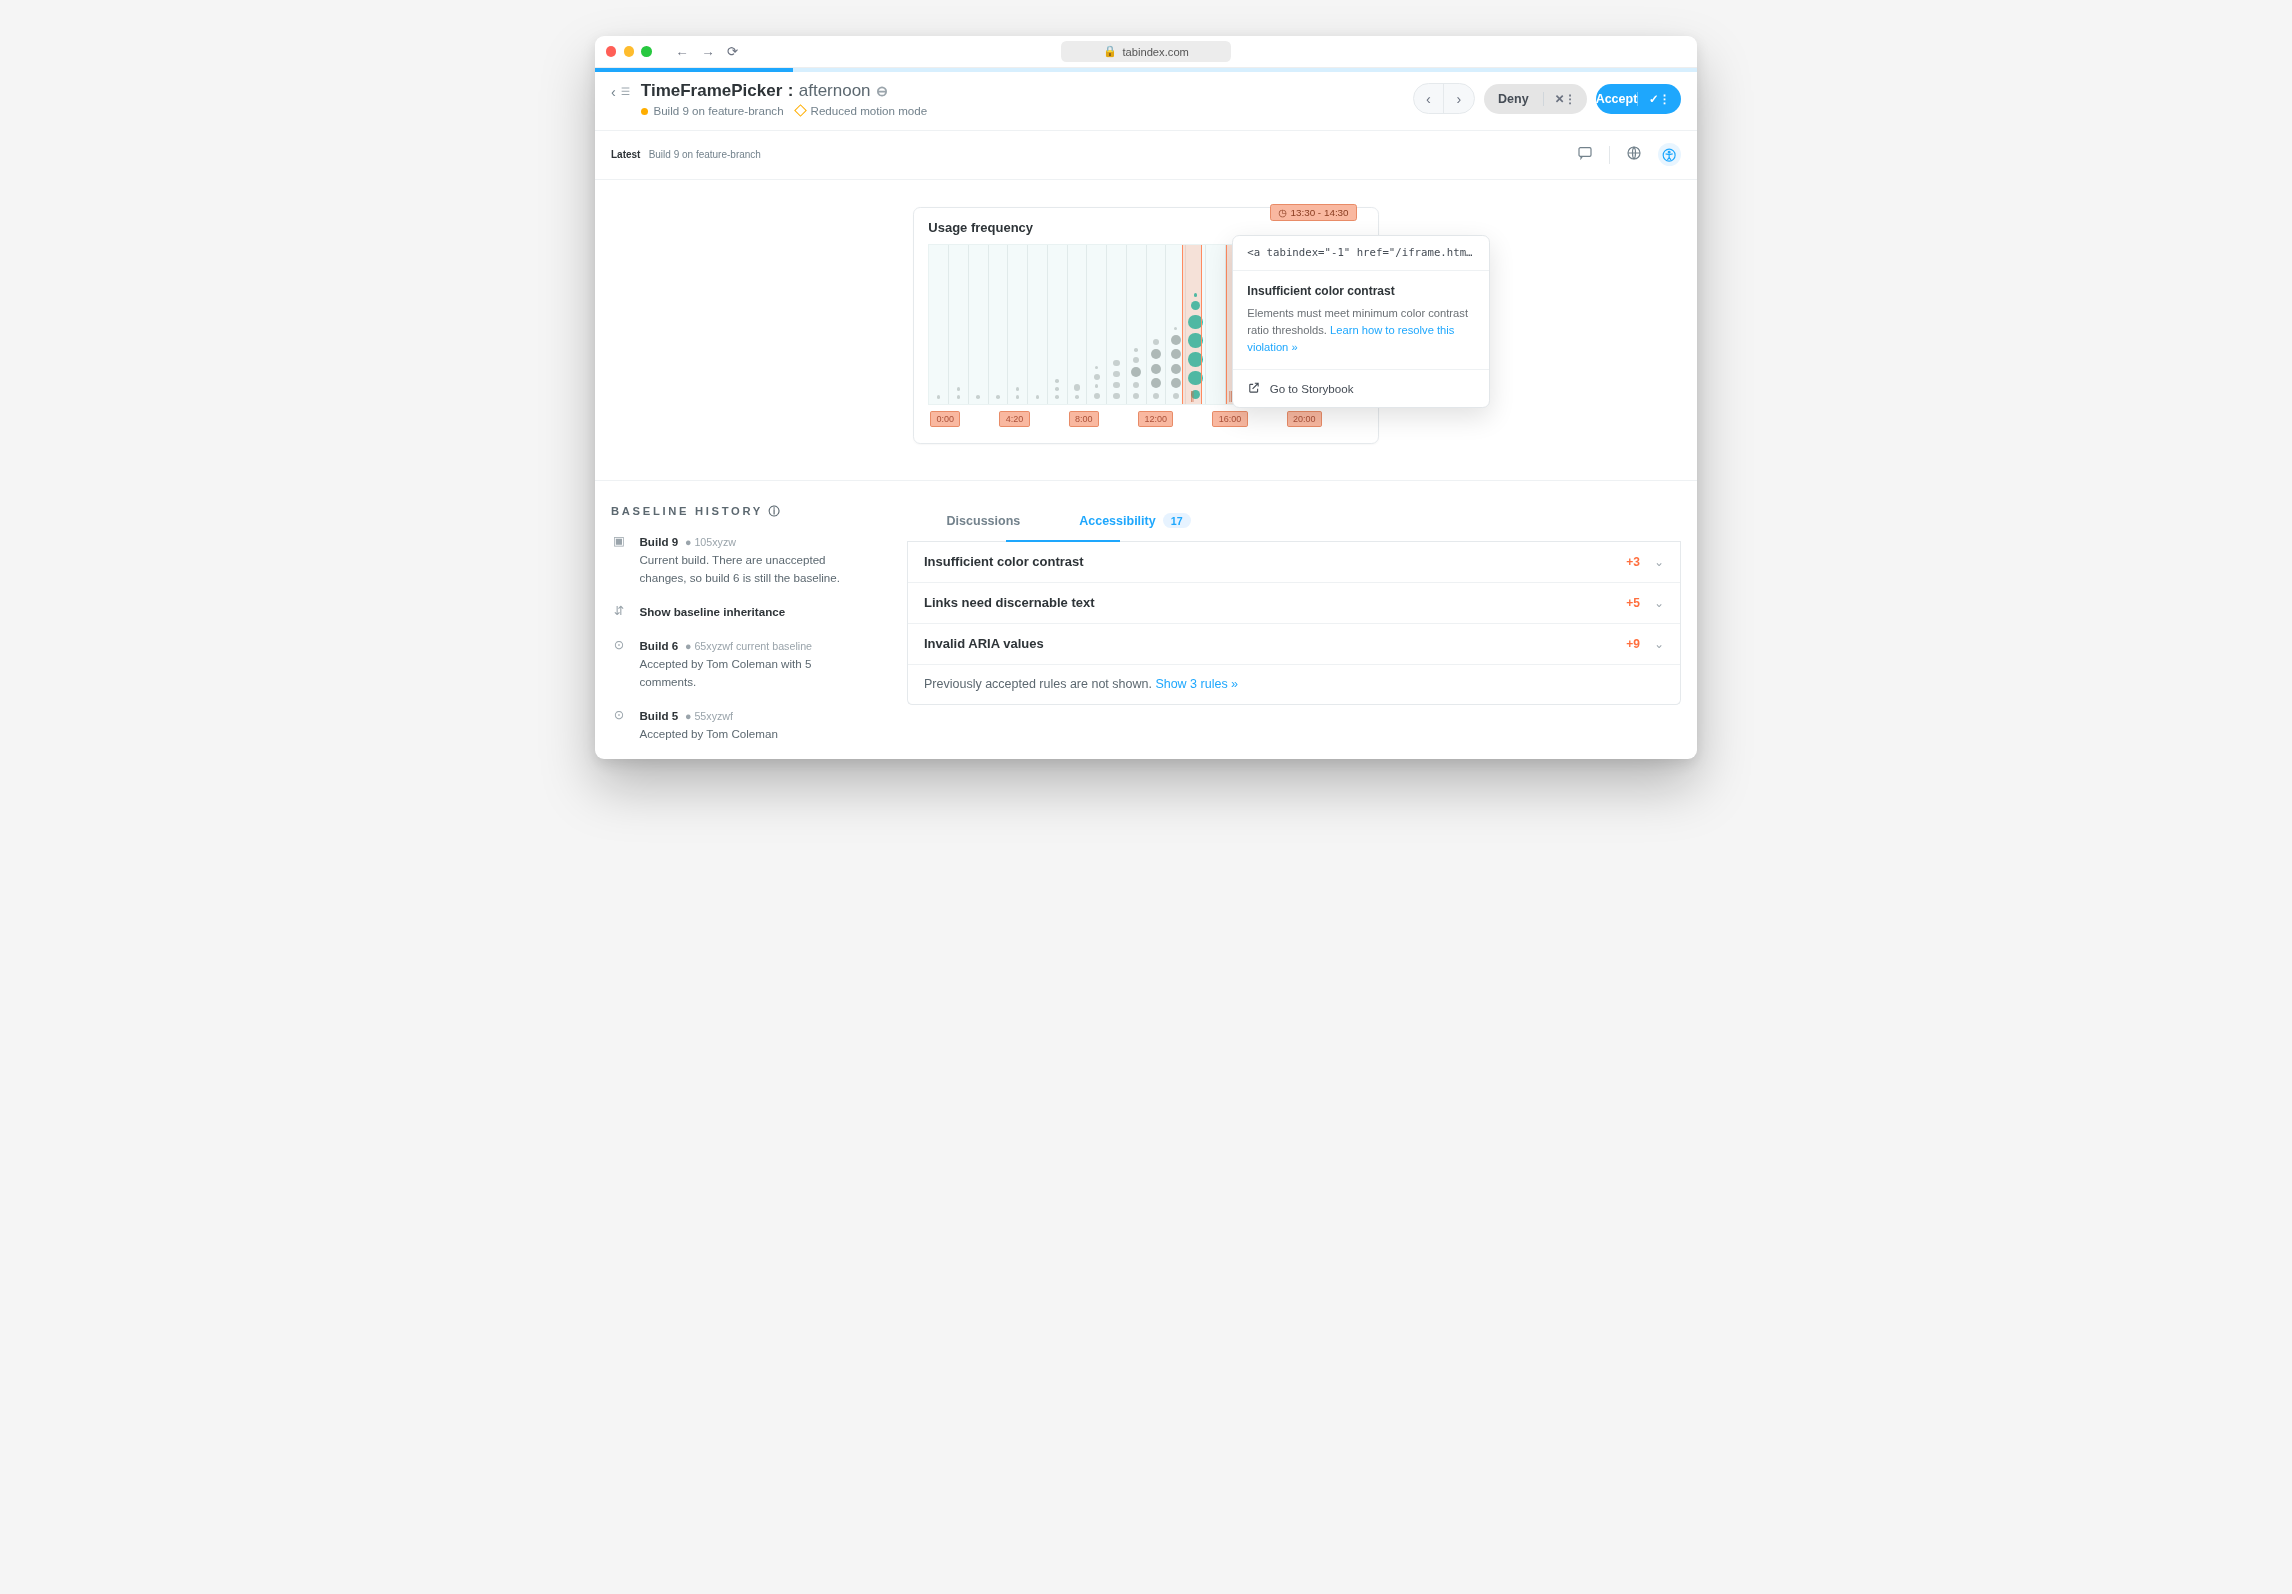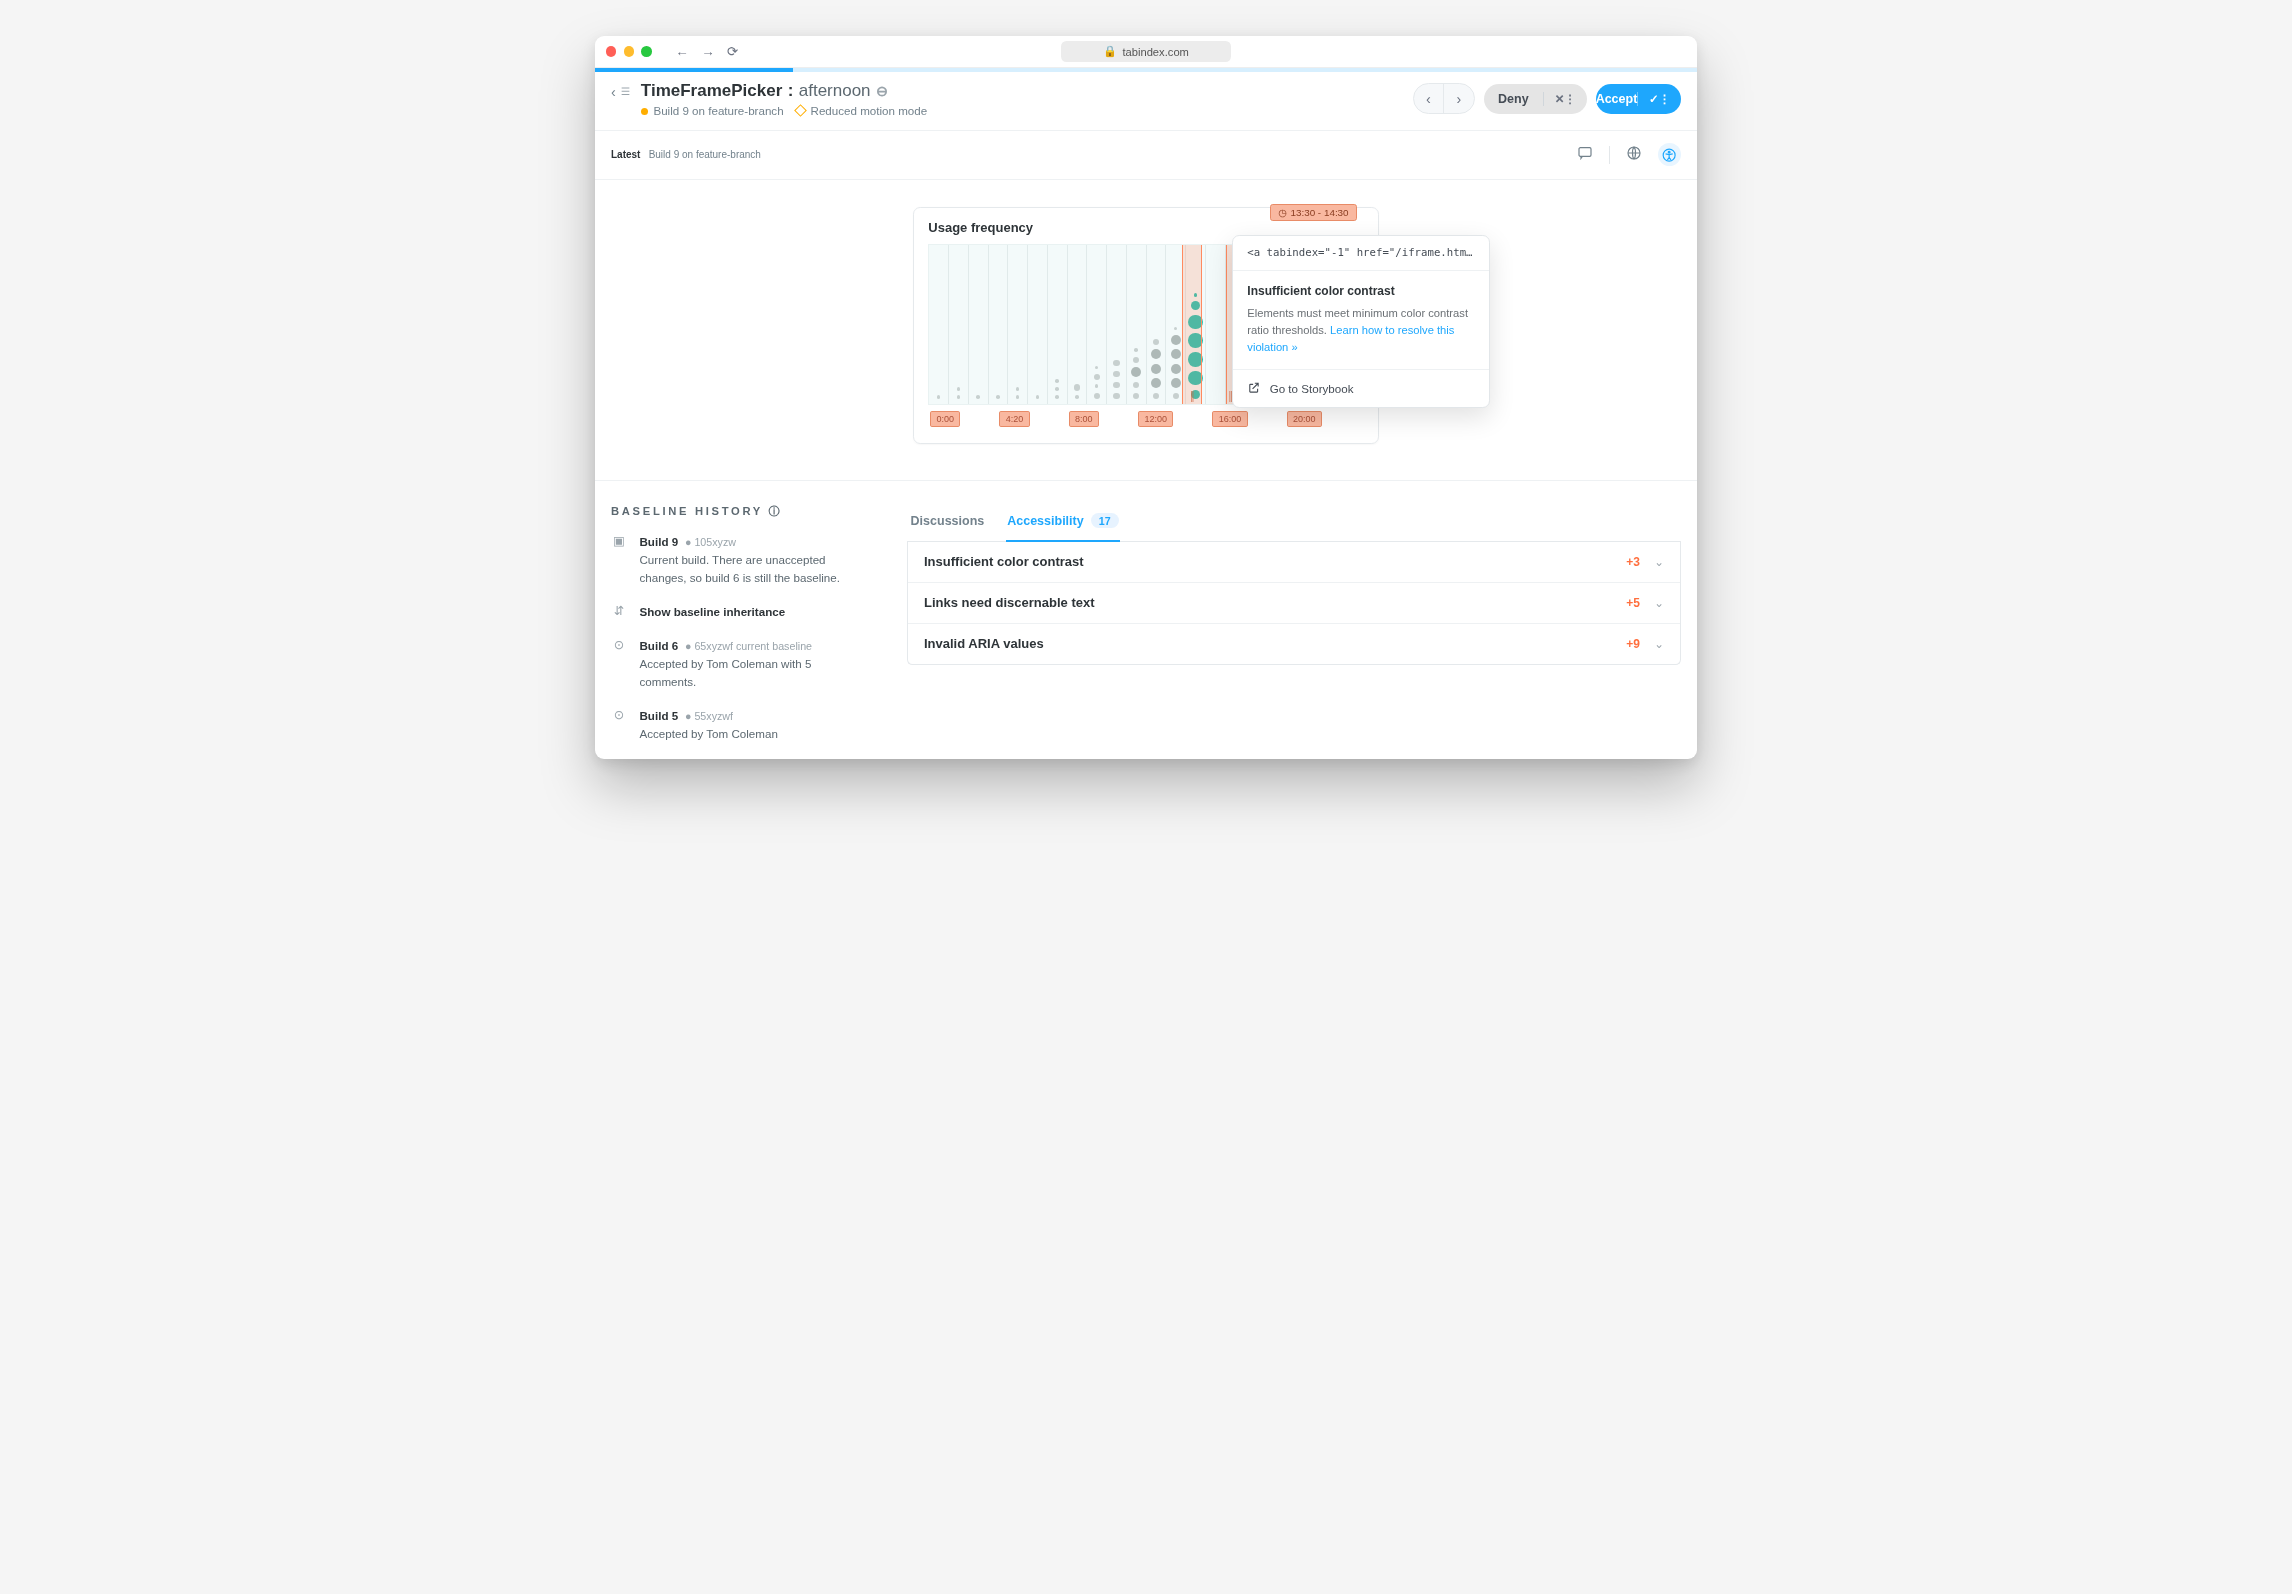--- a/index.html
+++ b/index.html
@@ -104,21 +104,21 @@
   .lower{padding:23px 16px 0;display:flex;gap:36px;border-top:0.9px solid #eef1f3;}
   .sidebar{width:260px;flex-shrink:0;}
   .sidebar h6{font-size:11.2px;letter-spacing:2.7px;color:#5c6870;font-weight:600;margin-bottom:14.3px;display:flex;align-items:center;gap:5.4px;}
   .bh-item{display:flex;gap:12.5px;margin-bottom:16px;}
   .bh-item .ic{width:16px;flex-shrink:0;color:#9aa4ab;display:flex;align-items:flex-start;justify-content:center;font-size:12.5px;}
   .bh-item .tx{font-size:11.6px;line-height:1.55;color:#5c6870;}
   .bh-item .tx b{color:#2e3438;font-weight:700;}
   .bh-item .hash{color:#9aa4ab;font-size:10.7px;margin-left:3.6px;}
   .main{flex:1;}
   .tabs{display:flex;gap:23px;border-bottom:0.9px solid #e5e9ec;position:relative;padding:0 3.6px;}
-  .tab{padding:9px 0 12.5px;font-size:12.5px;font-weight:600;color:#73828c;cursor:pointer;display:flex;align-items:center;gap:7.2px;}
+  .tab{padding:9px 0 12.5px;font-size:12.5px;font-weight:600;color:#73828c;cursor:pointer;display:flex;align-items:center;gap:7.2px;margin-left:36px;}
   .tab.active{color:#1ea7fd;}
   .tab.active::after{content:"";position:absolute;bottom:-0.9px;height:1.8px;background:#1ea7fd;width:114px;left:99px;}
   .badge{background:#e7f3ff;color:#1ea7fd;border-radius:9px;padding:1.8px 8px;font-size:10.7px;font-weight:700;}
   .panel{border:0.9px solid #e5e9ec;border-top:none;border-radius:0 0 5.4px 5.4px;}
   .vrow{padding:12.5px 16px;border-top:0.9px solid #eef1f3;display:flex;align-items:center;justify-content:space-between;font-size:13px;cursor:pointer;}
   .vrow:first-child{border-top:none;}
   .vrow .l{font-weight:600;color:#2e3438;}
   .vrow .r{display:flex;align-items:center;gap:14.3px;}
   .vrow .cnt{color:#ff6f3e;font-weight:700;font-size:12px;}
   .vrow .chev{color:#9aa4ab;font-size:11.6px;}
@@ -390,18 +390,21 @@
               <span class="chev">⌄</span>
             </span>
         </div>
         <div class="vrow">
           <span class="l">Invalid ARIA values</span>
           <span class="r">
               <span class="cnt">+9</span>
               <span class="chev">⌄</span>
             </span>
         </div>
+        <div class="prevrow">
+          <span>Previously accepted rules are not shown. </span><a href="#">Show 3  rules »</a>
+        </div>
       </div>
     </div>
   </div>
 
 </div>
 
 
 </body></html>

